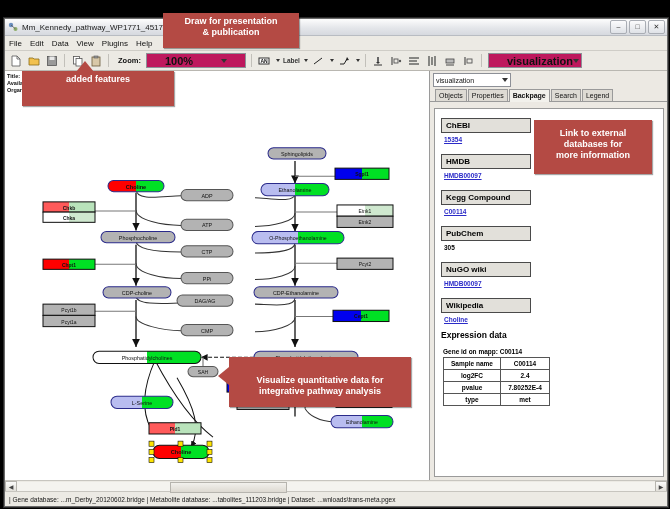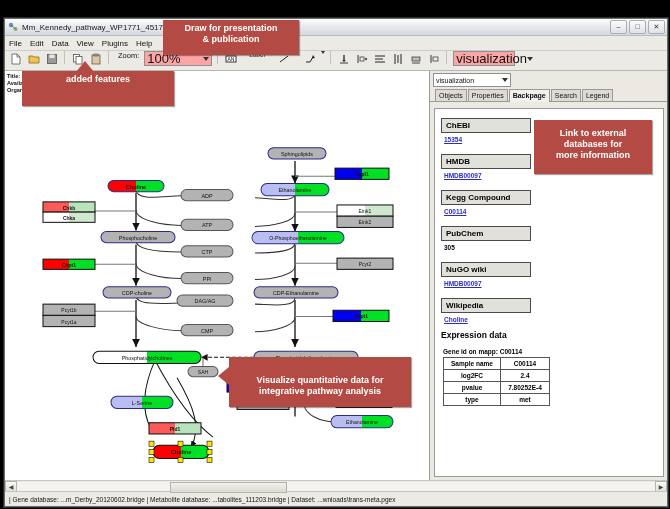--- a/index.html
+++ b/index.html
@@ -14,27 +14,27 @@
   .tb-title{font-size:8px;color:#1a1a1a;white-space:nowrap;overflow:hidden;}
   .tb-btns{position:absolute;right:2px;top:1px;display:flex;gap:2px;}
   .tb-btn{width:15px;height:12px;border:1px solid #a9adb4;border-radius:2px;
           background:linear-gradient(#fbfbfc,#dfe2e7);font-size:7px;line-height:11px;text-align:center;color:#333;}
 
   
   .menubar{height:14px;background:#eceae4;border-bottom:1px solid #cfcdc7;display:flex;align-items:center;padding:0 4px;gap:8px;}
   .menubar span{font-size:8px;color:#111;}
 
   
-  .toolbar{height:19px;background:#eceae4;border-bottom:1px solid #b9b7b1;display:flex;padding:0 3px;gap:3px;position:relative;}
+  .toolbar{height:19px;background:#eceae4;border-bottom:1px solid #b9b7b1;display:flex;align-items:center;padding:0 3px;gap:3px;position:relative;font-weight:bold;}
   .tool{width:15px;height:15px;display:flex;align-items:center;justify-content:center;}
   .tool svg{display:block;}
   .tsep{width:1px;height:13px;background:#c2c0ba;margin:0 2px;}
   .zlabel{font-size:7.5px;color:#111;margin-left:4px;margin-right:2px;}
-  .zcombo{width:62px;height:13px;border:1px solid #8d9097;background:#fca5a5;display:flex;align-items:center;
-          justify-content:space-between;font-size:13px;padding:0 2px;color:#111;}
+  .zcombo{width:62px;height:13px;border:1px solid #8d9097;background:#be185d;display:flex;align-items:center;
+          justify-content:space-between;font-size:11px;padding:0 18px;color:#111;}
   .caret{width:0;height:0;border-left:3px solid transparent;border-right:3px solid transparent;border-top:4px solid #333;}
   .mini-caret{width:0;height:0;border-left:2.5px solid transparent;border-right:2.5px solid transparent;border-top:3.5px solid #333;margin-left:1px;}
   .tool-lbl{font-size:6.5px;color:#333;}
 
   
   .split{flex:1;display:flex;min-height:0;}
   .leftpane{width:424px;background:#fff;border-right:1px solid #9a9a9a;position:relative;overflow:hidden;}
   .rightpane{flex:1;background:#ece9e3;display:flex;flex-direction:column;min-width:0;}
 
   
@@ -535,21 +535,21 @@
       <div class="hs-thumb"></div>
     </div>
     <div class="hs-arrow">▶</div>
   </div>
 
   <div class="status">
     <span>| Gene database: ...m_Derby_20120602.bridge | Metabolite database: ...tabolites_111203.bridge | Dataset: ...wnloads\trans-meta.pgex</span>
   </div>
 </div>
 
-<div class="callout" style="left:163px;top:20px;width:136px;height:32px;padding-top:3px;">
+<div class="callout" style="left:163px;top:13px;width:136px;height:32px;padding-top:3px;">
   <div>Draw for presentation</div>
   <div>&amp; publication</div>
 </div>
 <div class="arrow-d" style="left:222px;top:33px;"></div>
 
 <div class="callout" style="left:22px;top:71px;width:152px;height:32px;padding-top:3px;">
   <div>added features</div>
 </div>
 <div class="arrow-u" style="left:76px;top:61px;"></div>
 

